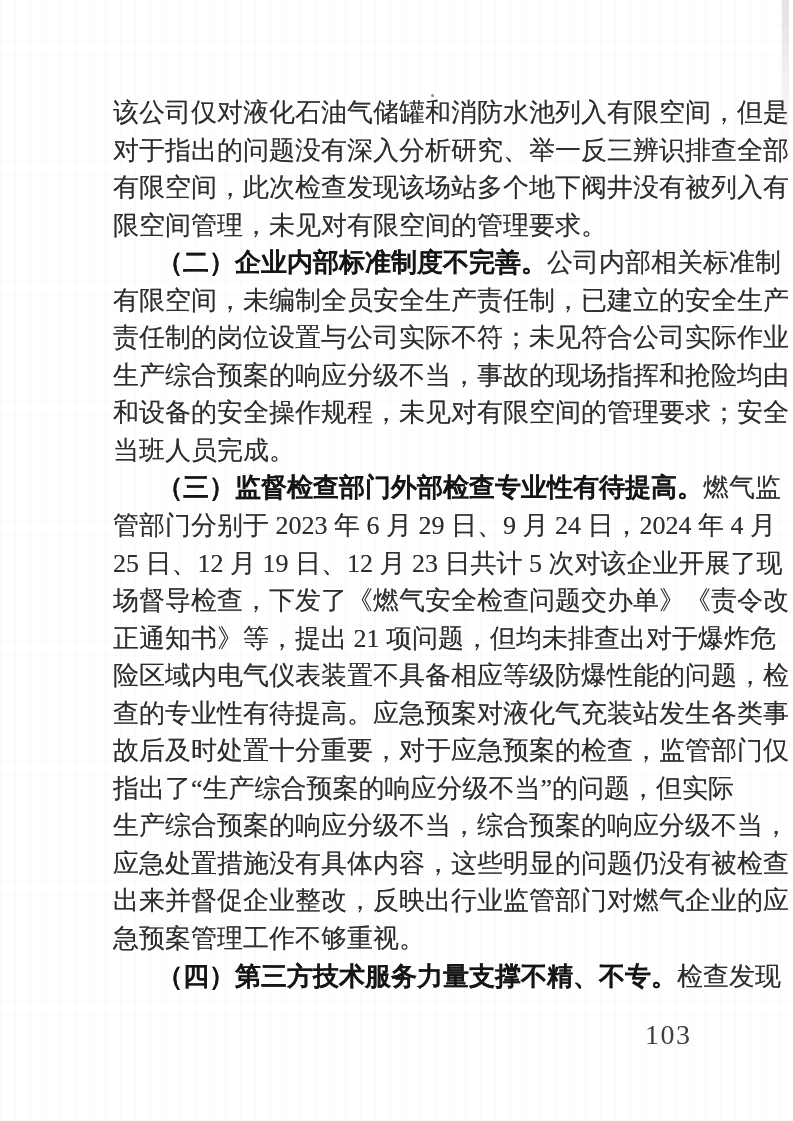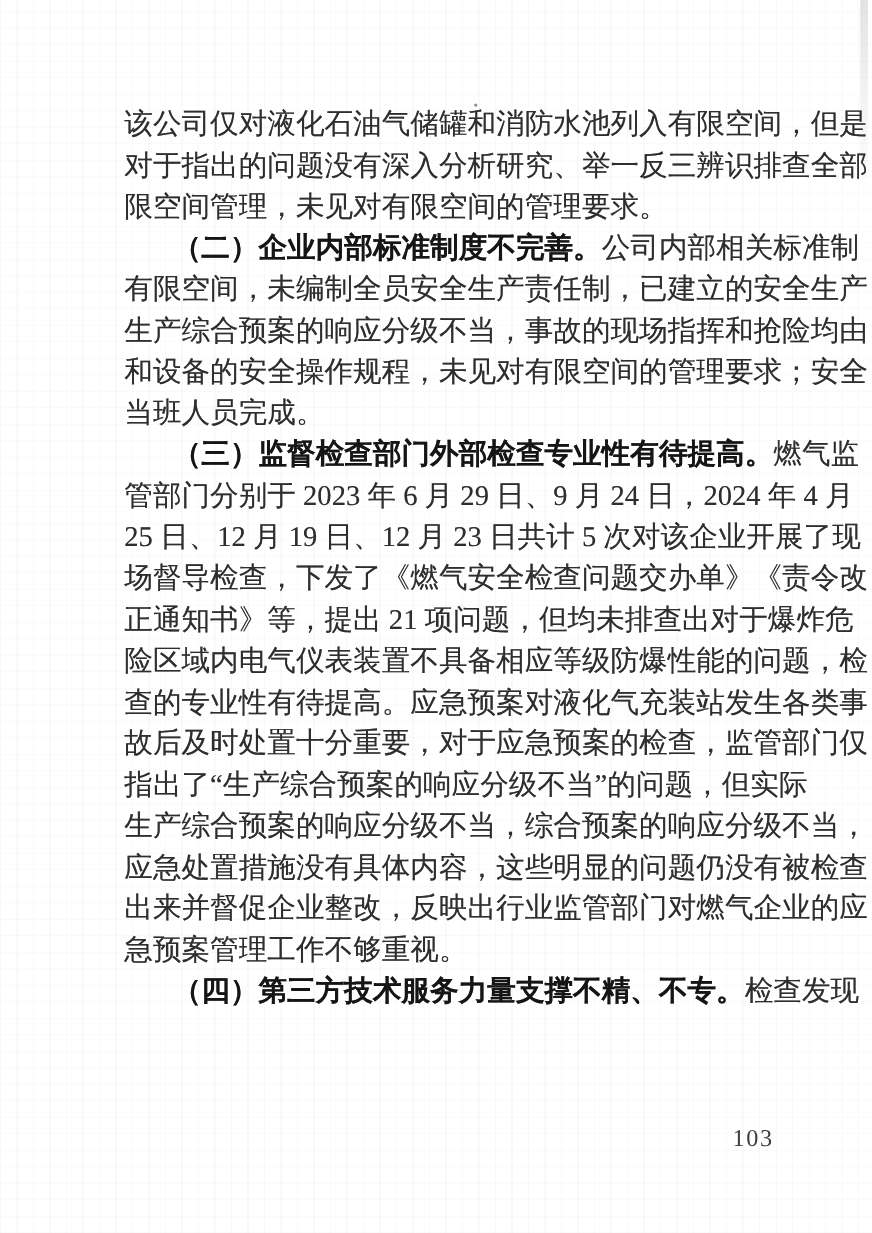--- a/index.html
+++ b/index.html
@@ -41,23 +41,23 @@
   .line.indent {
     padding-left: 44px;
   }
   .seg.bold {
     font-weight: 700;
     color: #151515;
     text-shadow: 0 0 0.5px rgba(0,0,0,0.6);
   }
   .page-number {
     position: absolute;
-    left: 666px;
+    left: 645px;
     top: 1022px;
-    font-size: 22px;
+    font-size: 28px;
     line-height: 26px;
     color: #3d3d42;
     letter-spacing: 1.5px;
     font-family: "Liberation Serif", "DejaVu Serif", serif;
   }
   .scan-speck {
     position: absolute;
     left: 431px;
     top: 94px;
     width: 3px;
@@ -76,23 +76,25 @@
   }
 </style>
 </head>
 <body>
 
 <div class="scan-texture"></div>
 
 <div class="text-block">
     <div class="line"><span class="seg">该公司仅对液化石油气储罐和消防水池列入有限空间，但是</span></div>
     <div class="line"><span class="seg">对于指出的问题没有深入分析研究、举一反三辨识排查全部</span></div>
+    <div class="line"><span class="seg">有限空间，此次检查发现该场站多个地下阀井没有被列入有</span></div>
     <div class="line"><span class="seg">限空间管理，未见对有限空间的管理要求。</span></div>
     <div class="line indent"><span class="seg bold">（二）企业内部标准制度不完善。</span><span class="seg">公司内部相关标准制</span></div>
     <div class="line"><span class="seg">有限空间，未编制全员安全生产责任制，已建立的安全生产</span></div>
+    <div class="line"><span class="seg">责任制的岗位设置与公司实际不符；未见符合公司实际作业</span></div>
     <div class="line"><span class="seg">生产综合预案的响应分级不当，事故的现场指挥和抢险均由</span></div>
     <div class="line"><span class="seg">和设备的安全操作规程，未见对有限空间的管理要求；安全</span></div>
     <div class="line"><span class="seg">当班人员完成。</span></div>
     <div class="line indent"><span class="seg bold">（三）监督检查部门外部检查专业性有待提高。</span><span class="seg">燃气监</span></div>
     <div class="line"><span class="seg">管部门分别于 2023 年 6 月 29 日、9 月 24 日，2024 年 4 月</span></div>
     <div class="line"><span class="seg">25 日、12 月 19 日、12 月 23 日共计 5 次对该企业开展了现</span></div>
     <div class="line"><span class="seg">场督导检查，下发了《燃气安全检查问题交办单》《责令改</span></div>
     <div class="line"><span class="seg">正通知书》等，提出 21 项问题，但均未排查出对于爆炸危</span></div>
     <div class="line"><span class="seg">险区域内电气仪表装置不具备相应等级防爆性能的问题，检</span></div>
     <div class="line"><span class="seg">查的专业性有待提高。应急预案对液化气充装站发生各类事</span></div>

